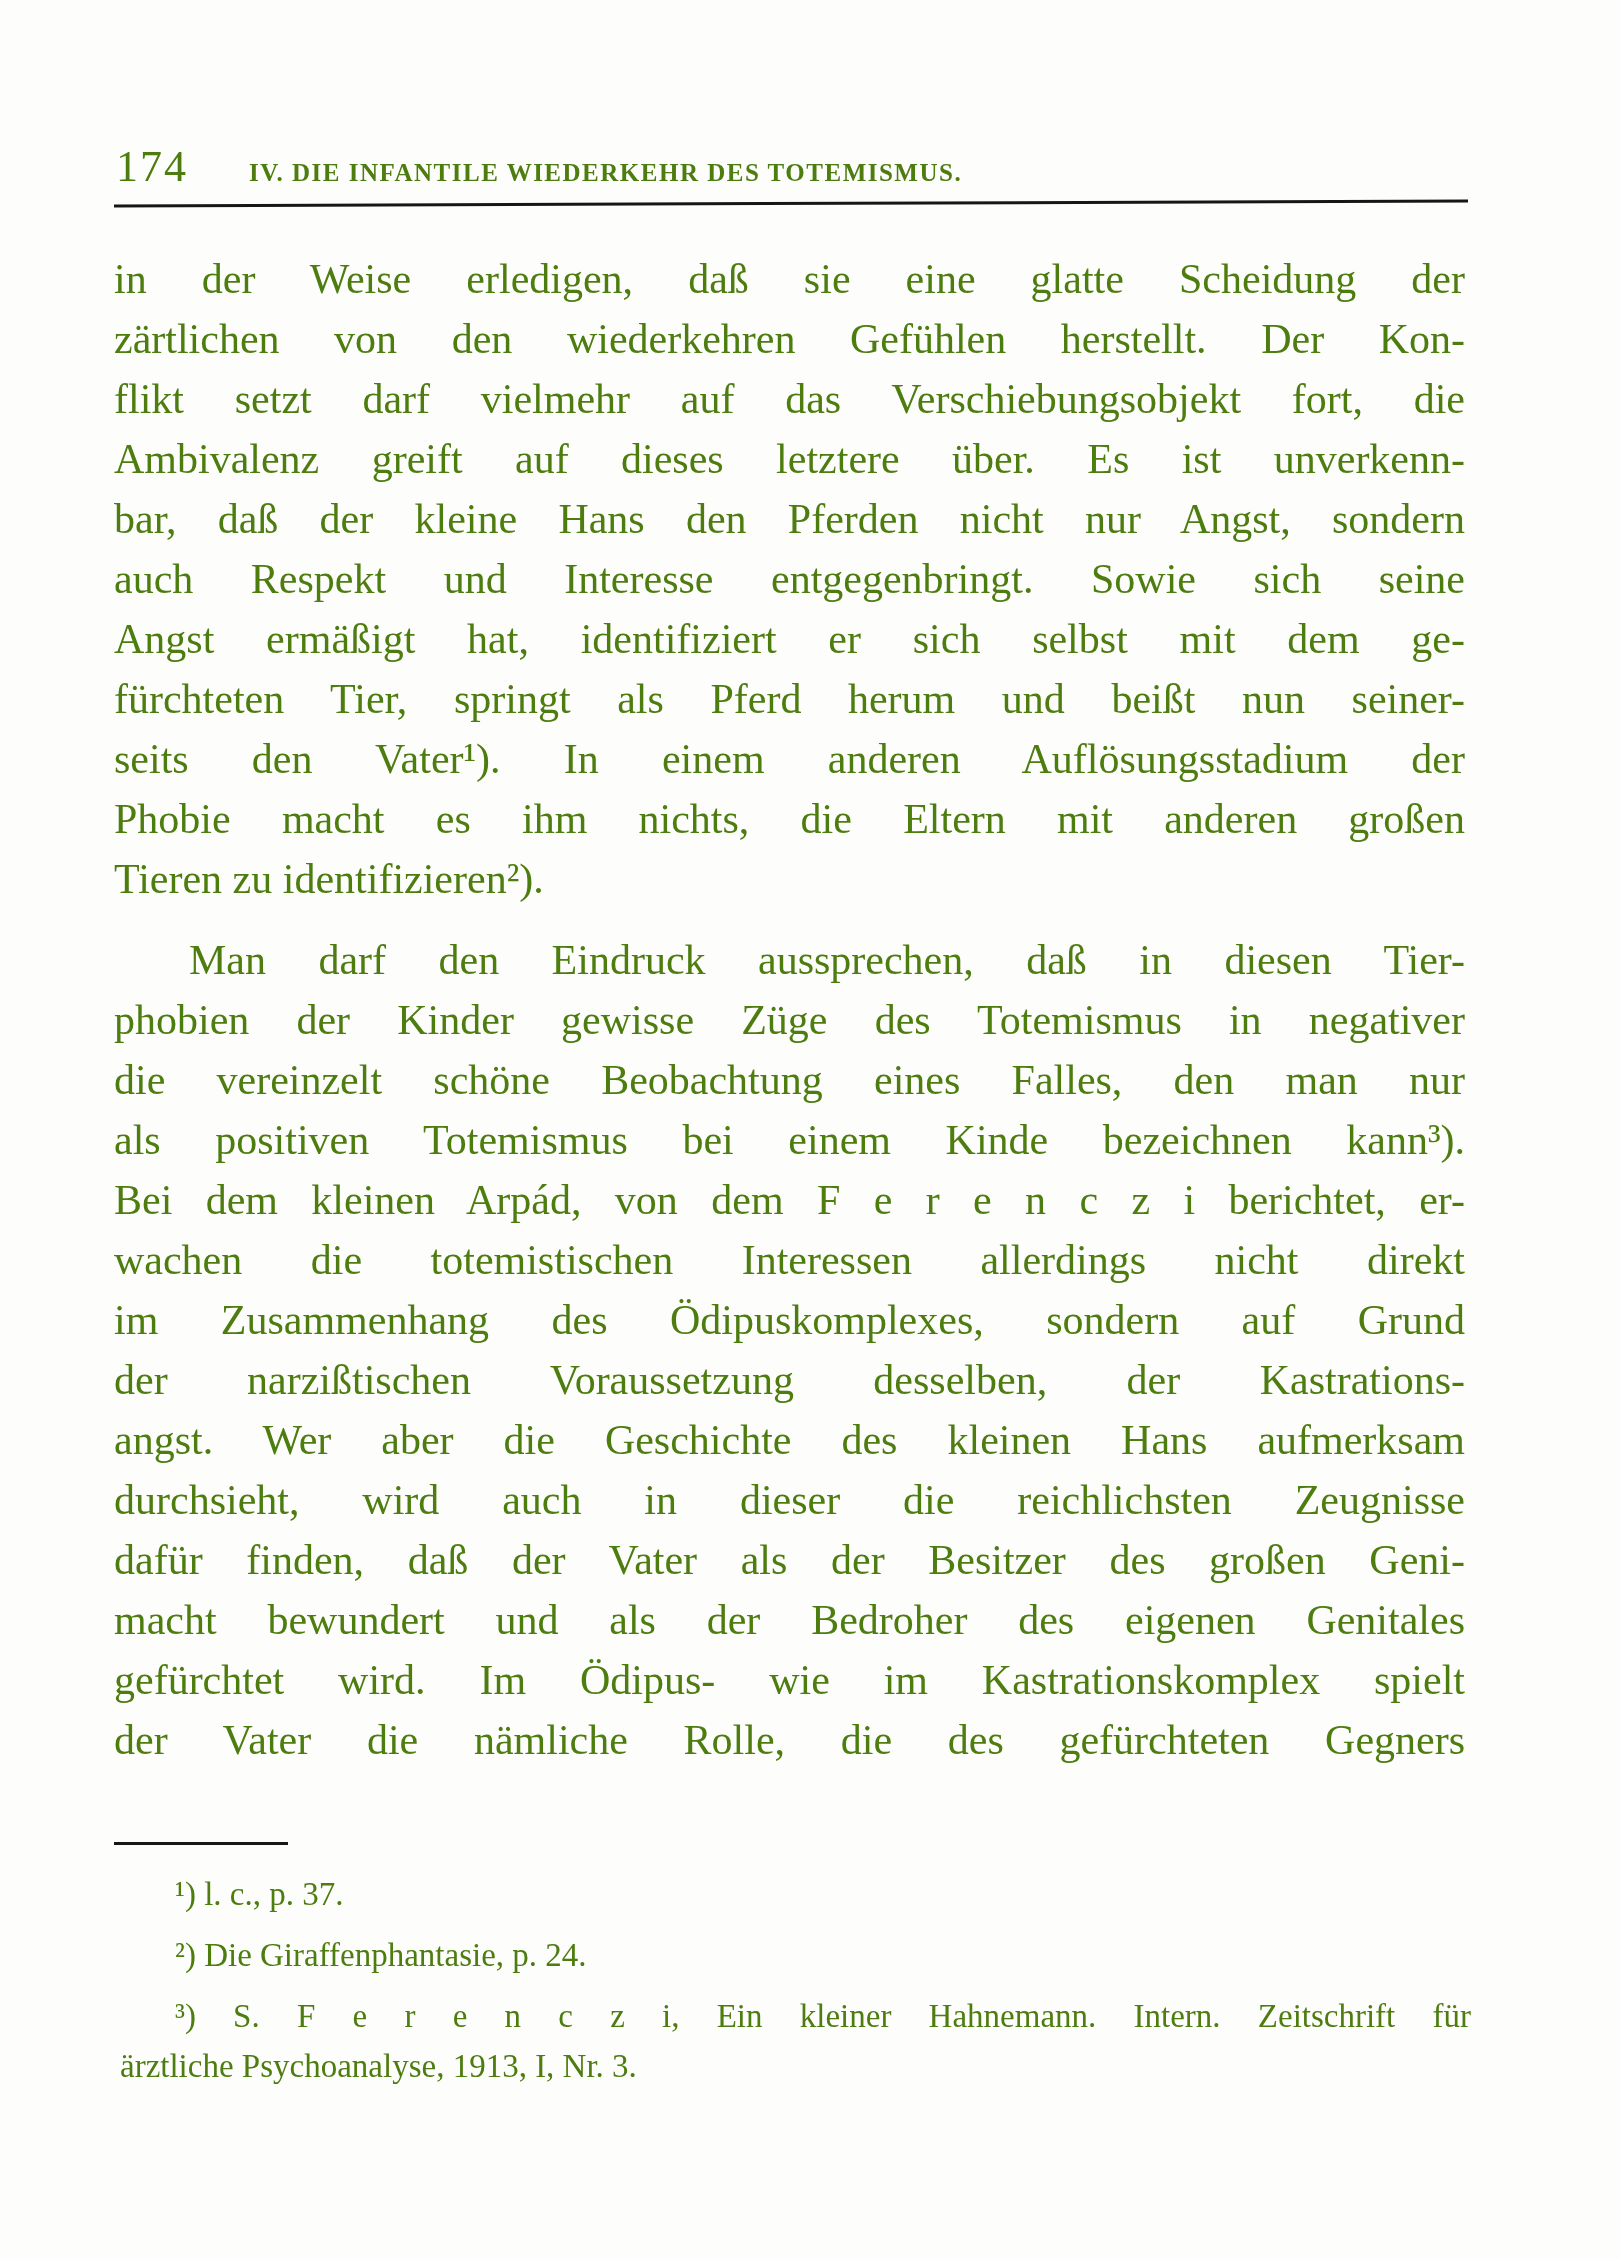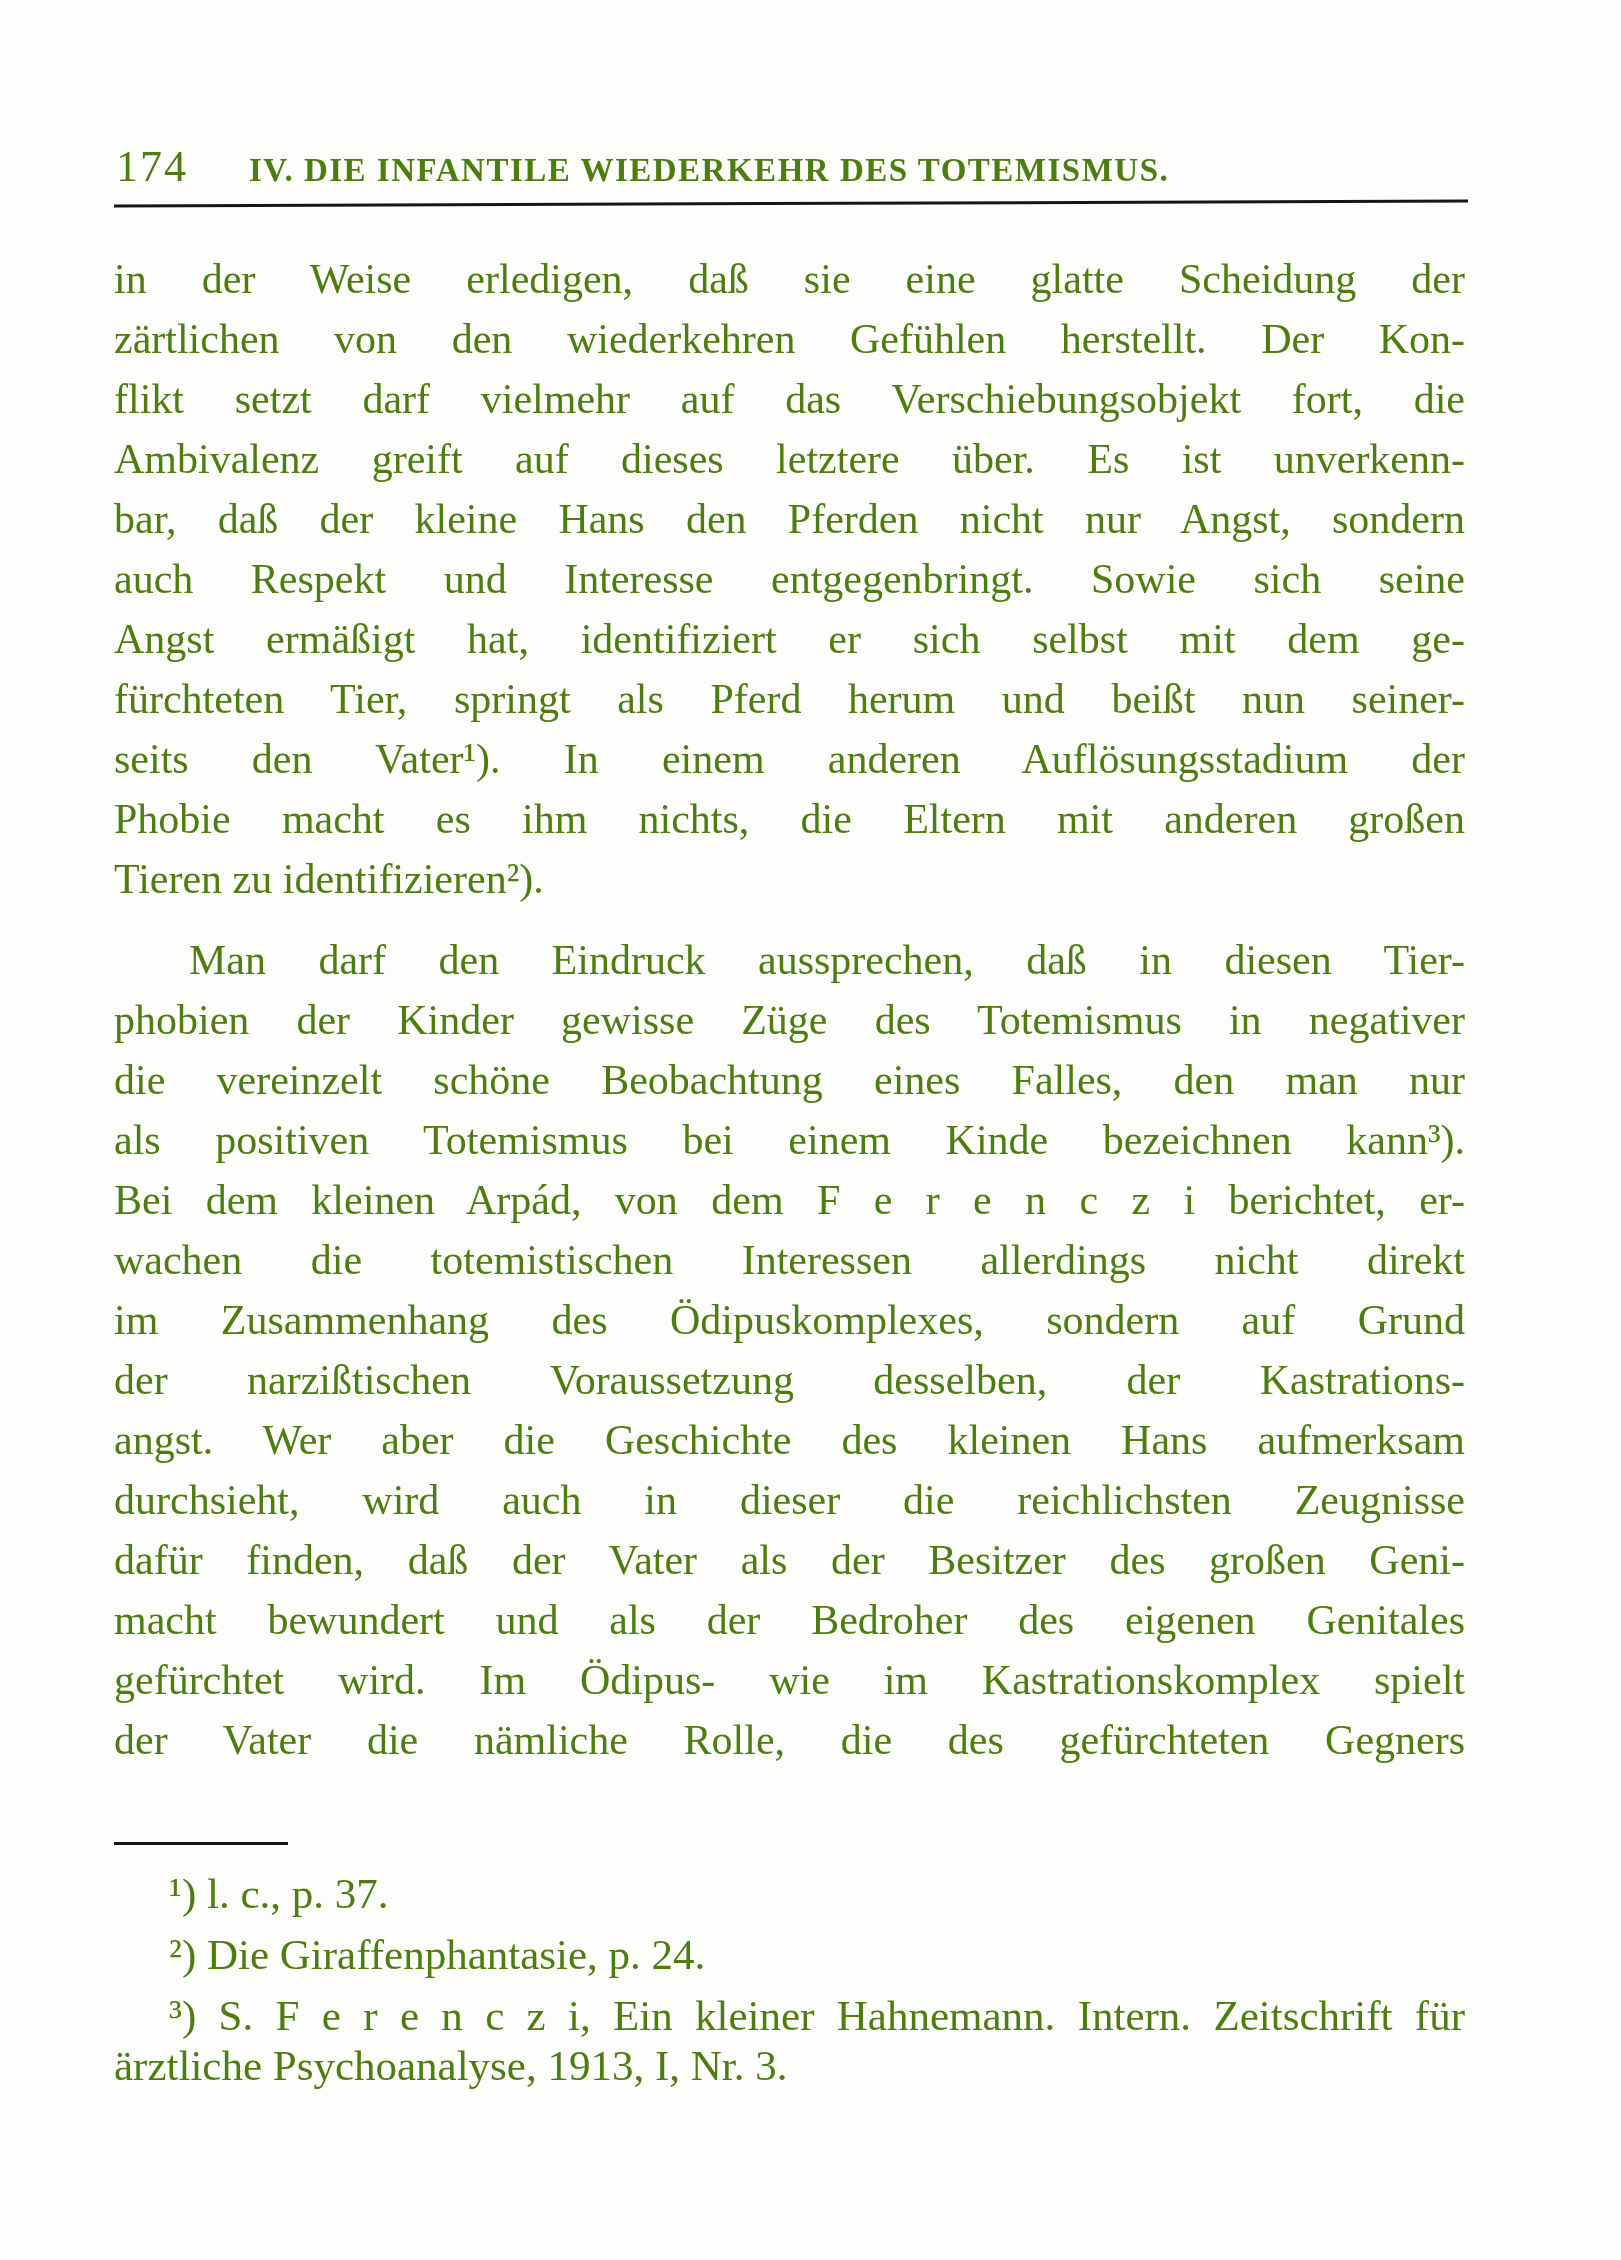--- a/index.html
+++ b/index.html
@@ -19,21 +19,21 @@
     left: 116px;
     width: 1354px;
     display: flex;
     align-items: baseline;
   }
   .page-number {
     font-size: 44px;
     letter-spacing: 2px;
   }
   .running-title {
-    font-size: 33px;
+    font-size: 25px;
     font-weight: bold;
     letter-spacing: 1.5px;
     margin-left: 61px;
     white-space: nowrap;
     font-family: Liberation Serif, serif;
   }
   .header-rule {
     position: absolute;
     top: 202px;
     left: 114px;
@@ -62,23 +62,23 @@
     position: absolute;
     top: 1842px;
     left: 114px;
     width: 174px;
     height: 3px;
     background: #161616;
   }
   .footnotes {
     position: absolute;
     top: 1869px;
-    left: 114px;
+    left: 120px;
     width: 1351px;
-    font-size: 43px;
+    font-size: 33px;
     line-height: 50px;
   }
   .footnote { margin-bottom: 11px; }
   .fn-line { text-align: left; }
   .fn-line.indent { text-indent: 55px; }
   .fn-line.just { text-align: justify; text-align-last: justify; }
 </style>
 </head>
 <body>
 

